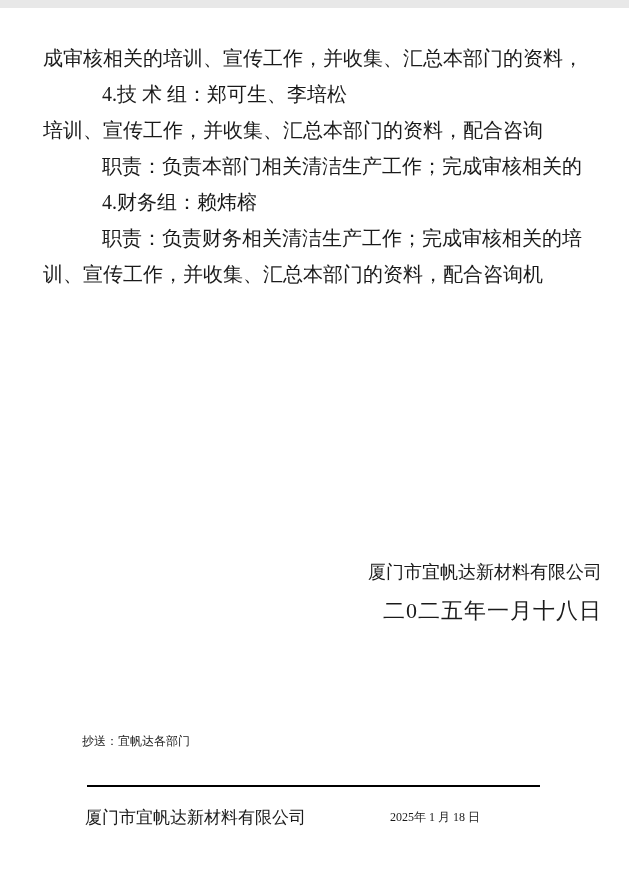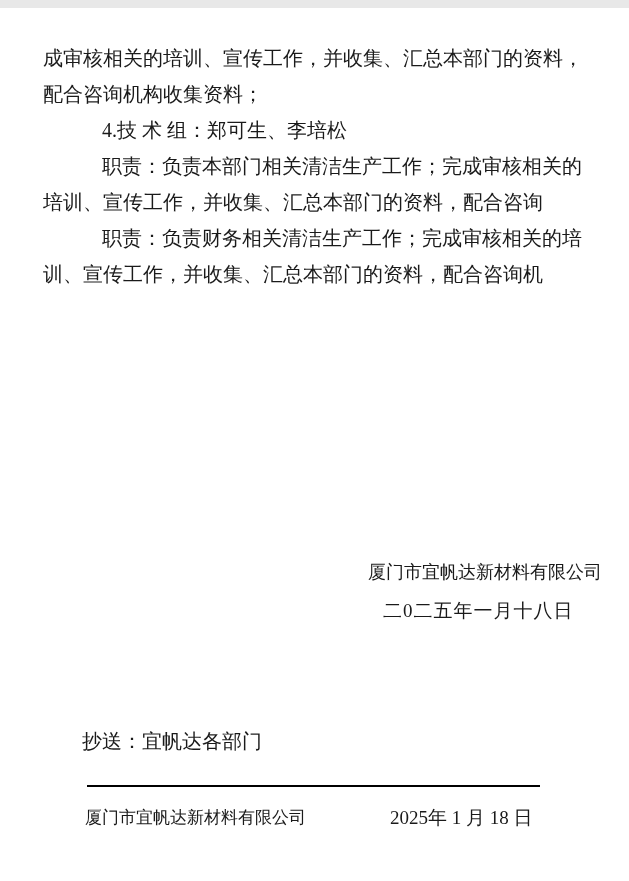--- a/index.html
+++ b/index.html
@@ -37,30 +37,30 @@
     left: 368px;
     top: 553px;
     font-size: 18px;
     line-height: 22px;
     white-space: nowrap;
   }
   .sig-date {
     position: absolute;
     left: 383px;
     top: 592px;
-    font-size: 19px;
+    font-size: 22px;
     line-height: 21px;
     letter-spacing: 1px;
     white-space: nowrap;
   }
   .cc-line {
     position: absolute;
     left: 82px;
     top: 723px;
-    font-size: 20px;
+    font-size: 12px;
     line-height: 20px;
     white-space: nowrap;
     text-align: right;
   }
   .footer-rule {
     position: absolute;
     left: 87px;
     top: 777px;
     width: 453px;
     height: 2px;
@@ -71,36 +71,36 @@
     left: 85px;
     top: 799px;
     font-size: 17px;
     line-height: 21px;
     white-space: nowrap;
   }
   .footer-date {
     position: absolute;
     left: 390px;
     top: 799px;
-    font-size: 19px;
+    font-size: 12px;
     line-height: 21px;
     white-space: nowrap;
   }
 </style>
 </head>
 <body>
 
 <div class="page">
 
   <div class="body-text">
     <div class="line">成审核相关的培训、宣传工作，并收集、汇总本部门的资料，</div>
-    <div class="line">配合咨询机构收集资料；</div>
     <div class="line indent">4.技 术 组：郑可生、李培松</div>
+    <div class="line">培训、宣传工作，并收集、汇总本部门的资料，配合咨询</div>
     <div class="line indent">职责：负责本部门相关清洁生产工作；完成审核相关的</div>
-    <div class="line">培训、宣传工作，并收集、汇总本部门的资料，配合咨询</div>
+    <div class="line indent">4.财务组：赖炜榕</div>
     <div class="line indent">职责：负责财务相关清洁生产工作；完成审核相关的培</div>
     <div class="line">训、宣传工作，并收集、汇总本部门的资料，配合咨询机</div>
   </div>
 
   <div class="sig-company">厦门市宜帆达新材料有限公司</div>
   <div class="sig-date">二0二五年一月十八日</div>
 
   <div class="cc-line">抄送：宜帆达各部门</div>
 
   <div class="footer-rule"></div>

